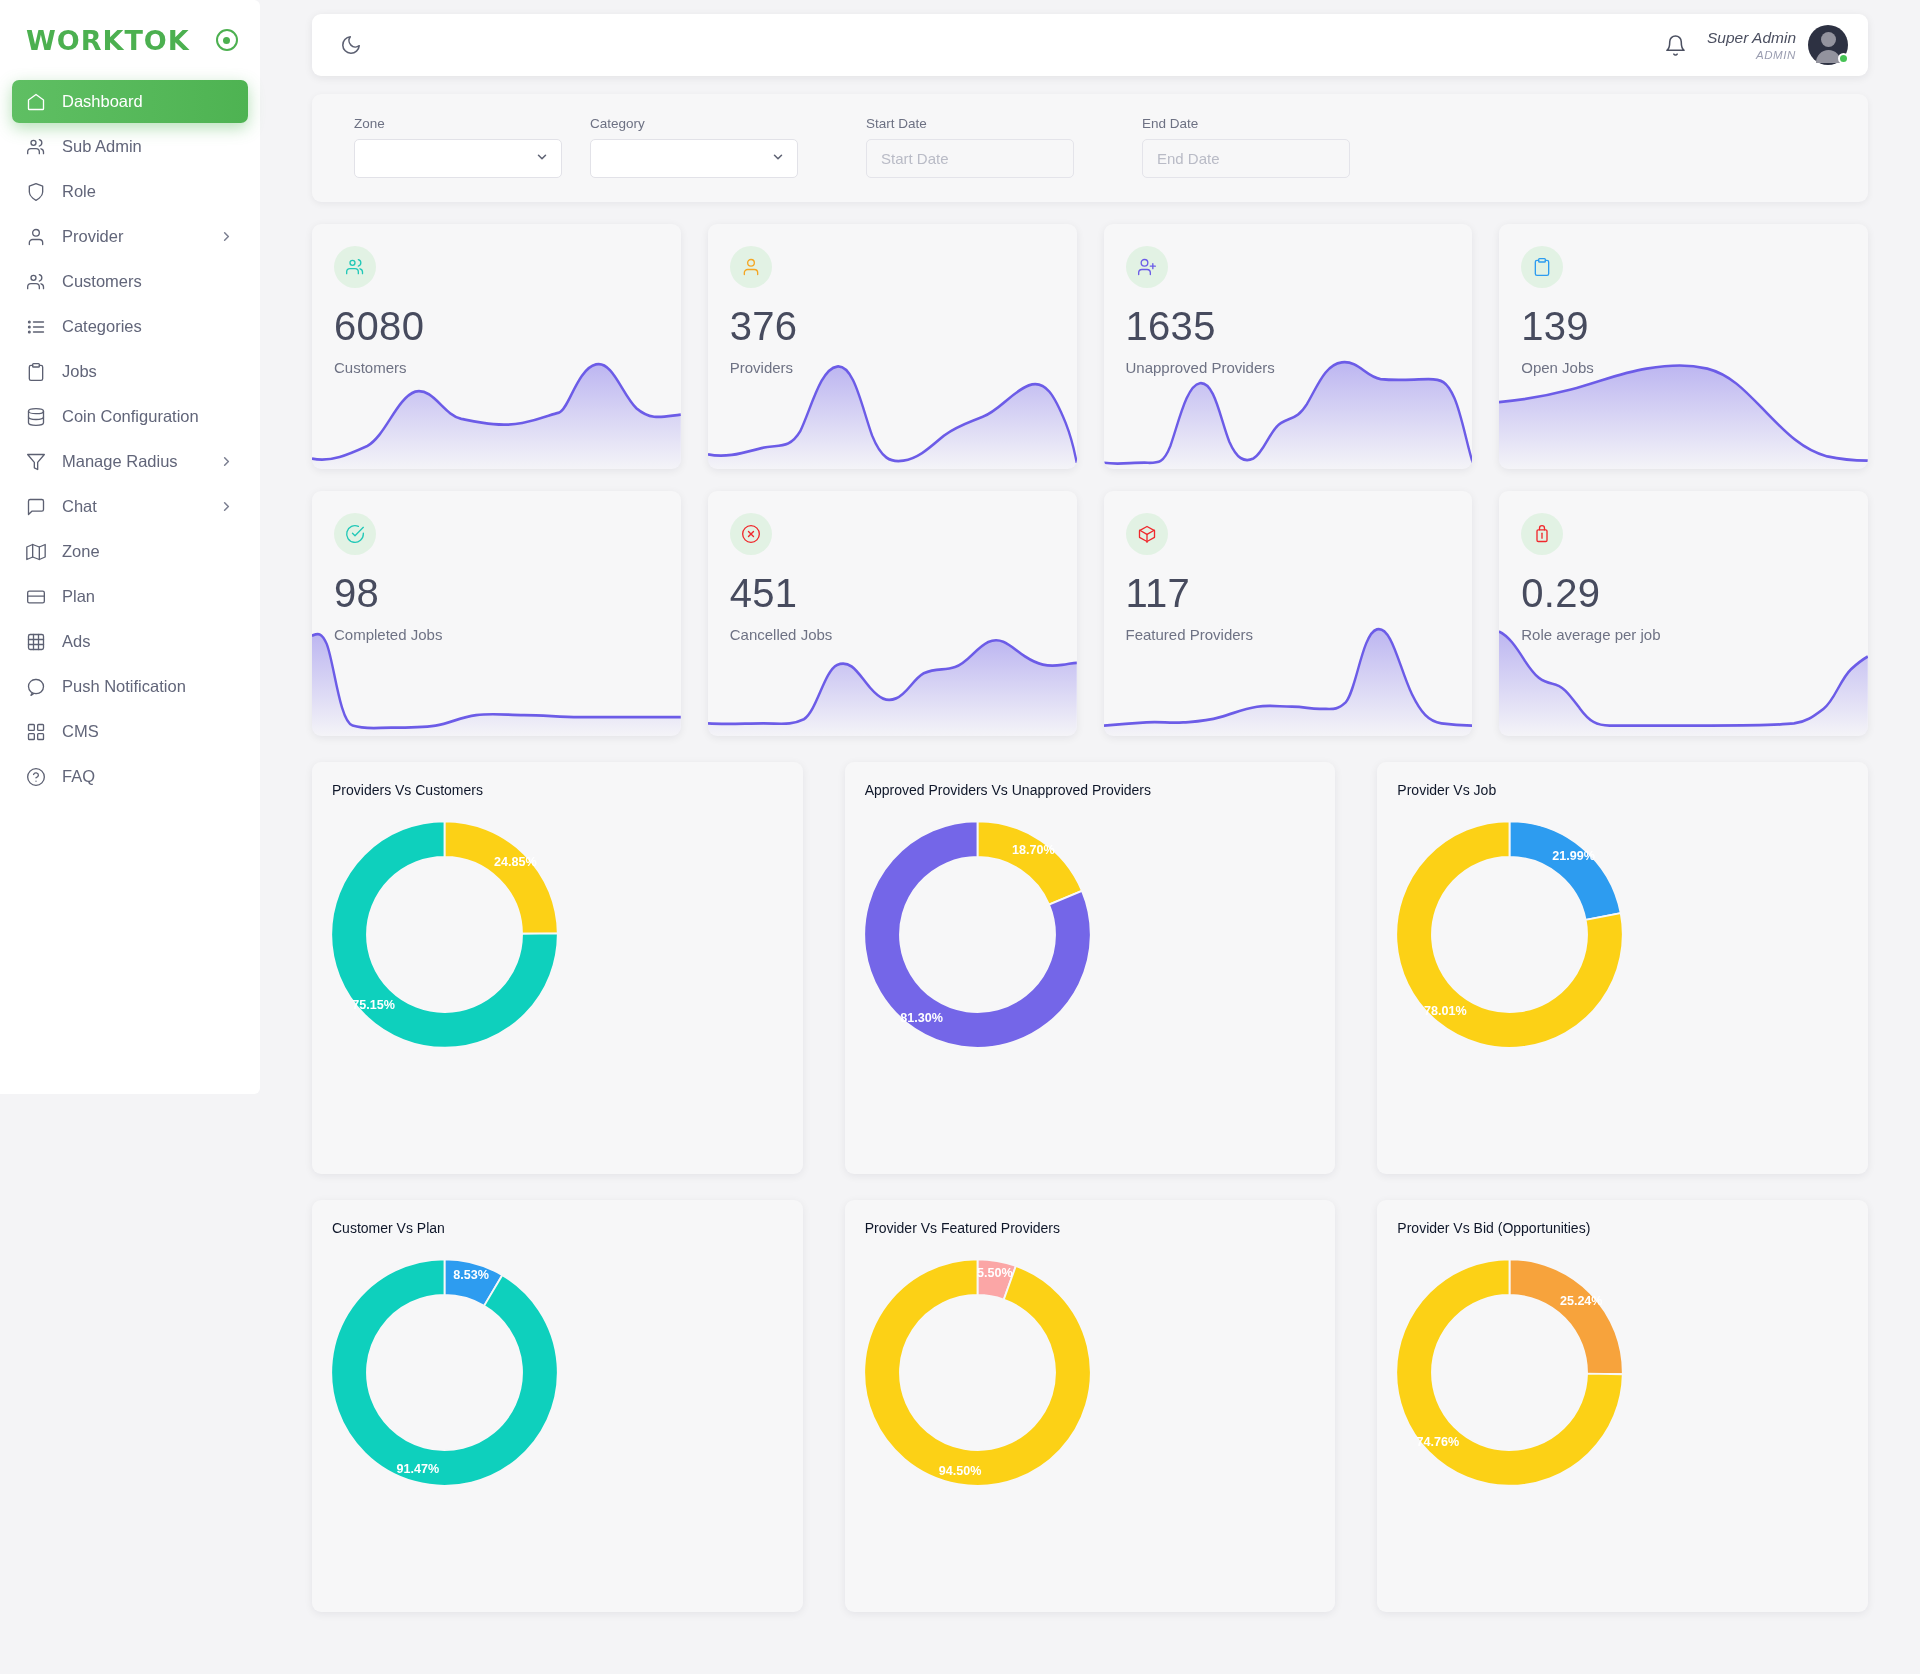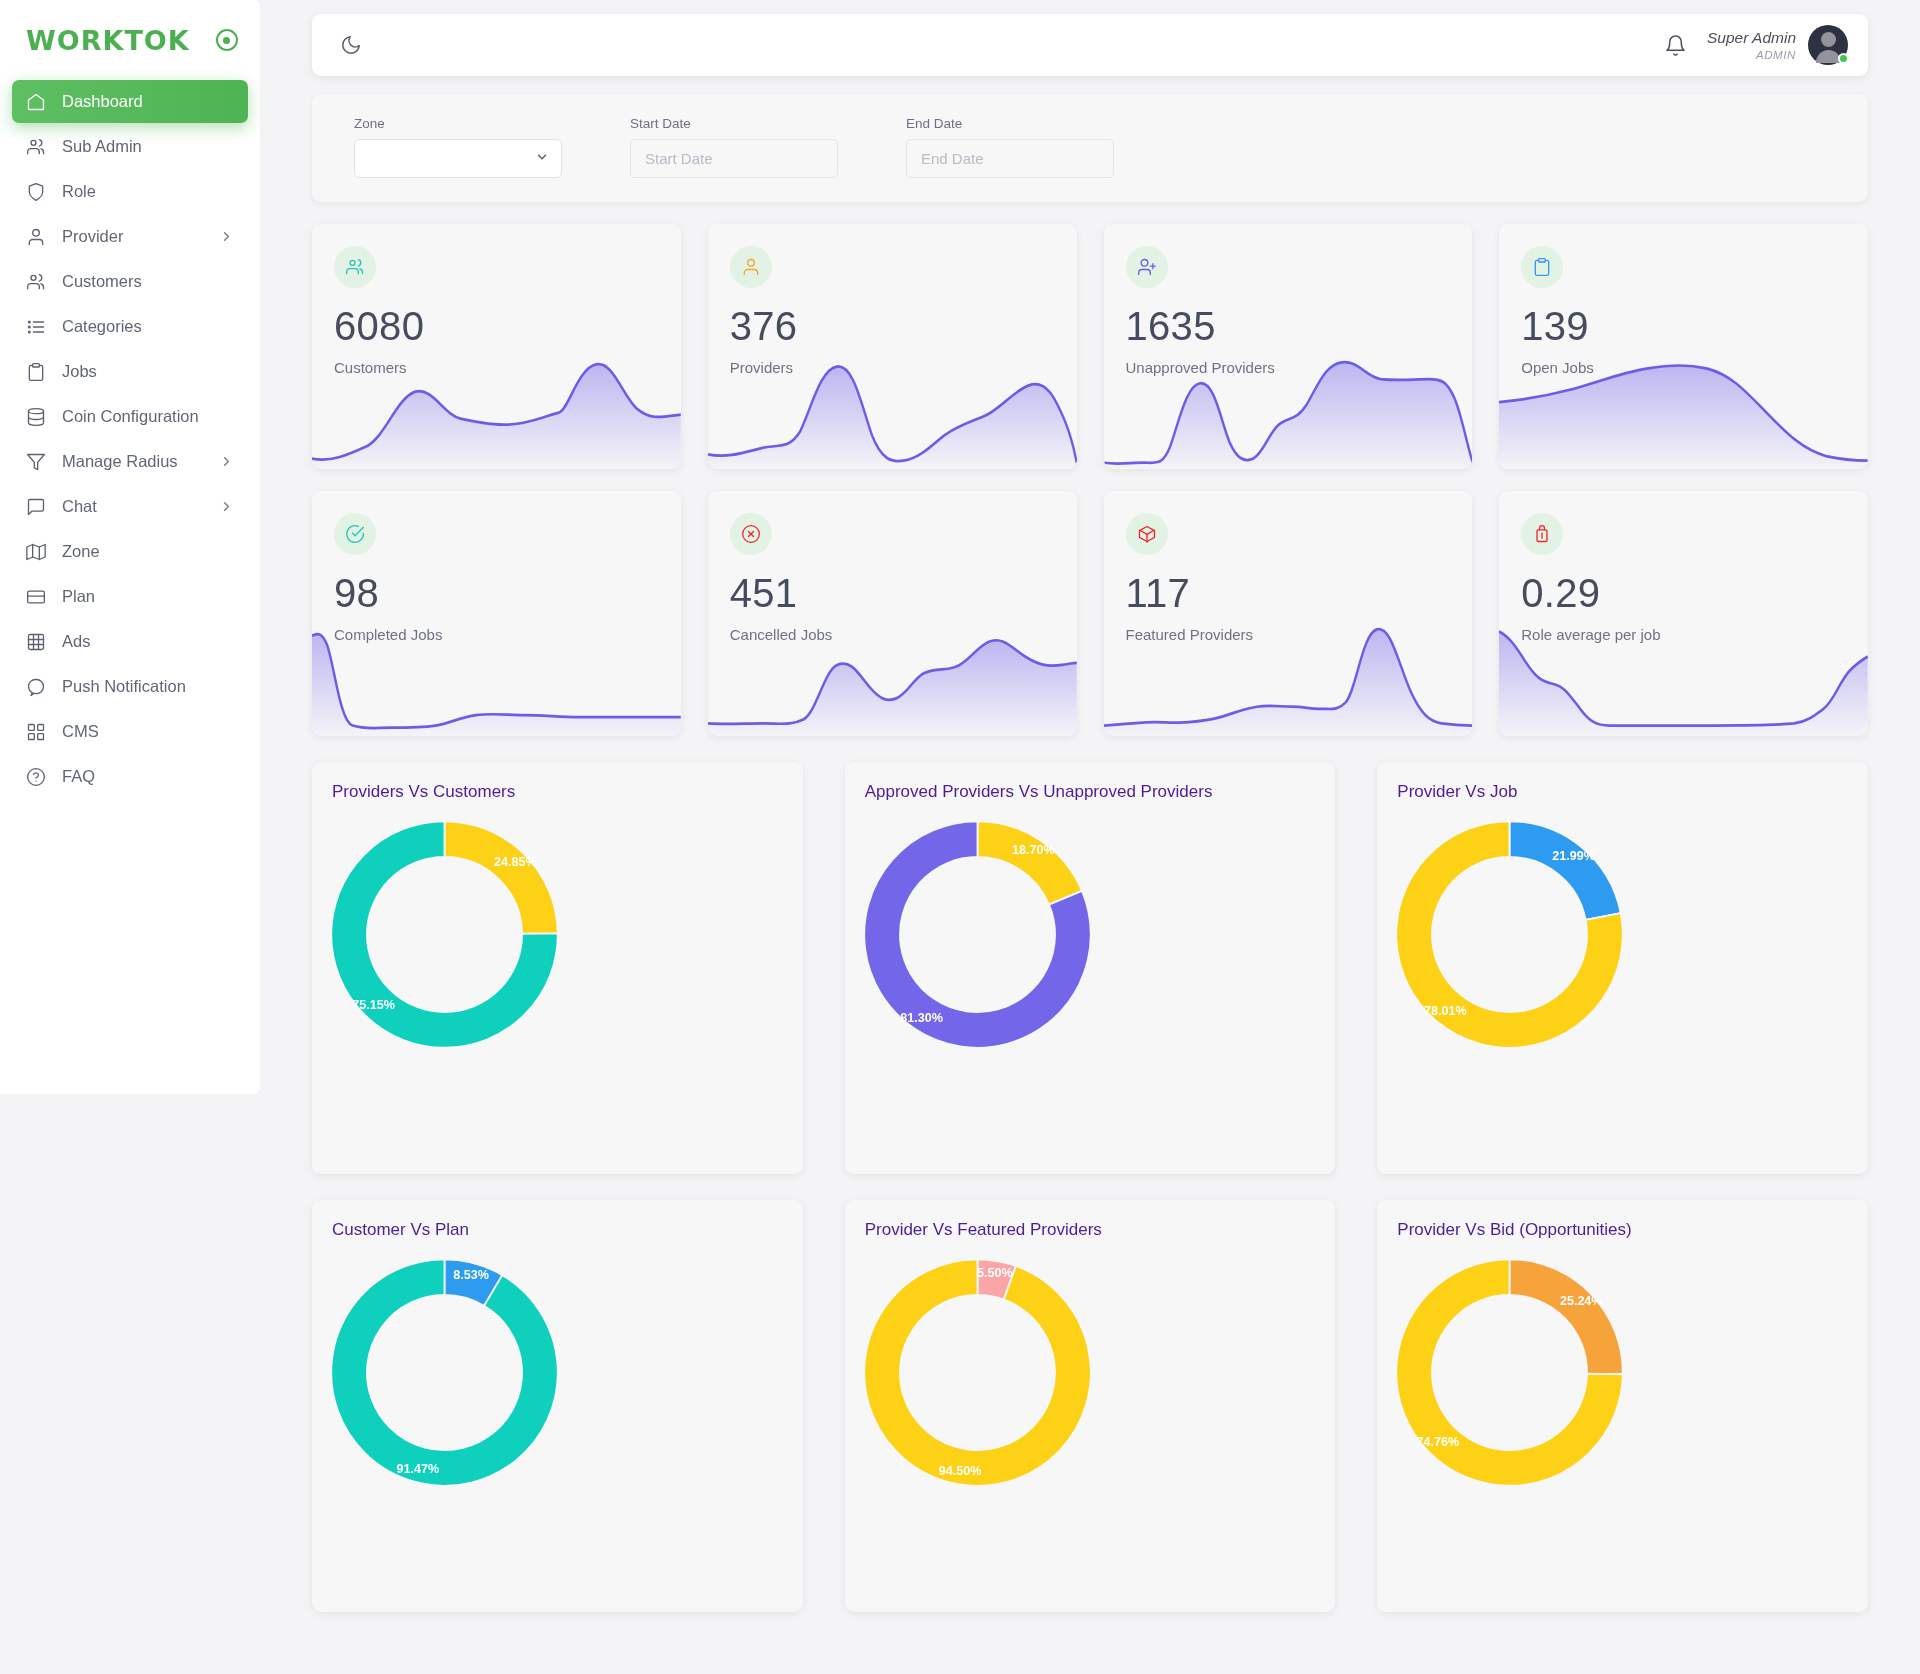--- a/index.html
+++ b/index.html
@@ -125,21 +125,21 @@
   .spark { position:absolute; left:0; right:0; bottom:0; height: 115px; }
   .spark svg { display:block; width:100%; height:100%; }
 
   
   .chart-row { display:flex; gap: 42px; margin-top: 26px; }
   .chart-card {
     flex:1; height: 412px; border-radius:9px;
     background:#f7f7f8; box-shadow:0 2px 8px rgba(20,20,40,.07);
     padding: 20px 0 0 20px; position:relative;
   }
-  .chart-title { font-size:17px; color:#4c1d95; }
+  .chart-title { font-size:14px; color:#0f172a; }
   .donut-wrap { position:absolute; left:0; right:0; top: 40px; display:flex; justify-content:flex-start; }
   .donut { width: 265px; height: 265px; }
   .donut text { font-family:"Liberation Sans", sans-serif; font-size:9.5px; font-weight:700; fill:#fff; }
 </style>
 </head>
 <body>
 
 <aside id="sidebar">
   <div id="brand">
     <span id="brand-logo">WORKTOK</span>
@@ -356,20 +356,31 @@
       <span class="field-label">Zone</span>
       <div class="select-box">
         <span></span>
         <span class="caret">
           <svg width="14" height="14" viewBox="0 0 24 24" fill="none" stroke="currentColor" stroke-width="2.6" stroke-linecap="round" stroke-linejoin="round">
               <polyline points="6 9 12 15 18 9"></polyline>
             </svg>
         </span>
       </div>
     </div>
+    <div class="field">
+      <span class="field-label">Category</span>
+      <div class="select-box">
+        <span></span>
+        <span class="caret">
+          <svg width="14" height="14" viewBox="0 0 24 24" fill="none" stroke="currentColor" stroke-width="2.6" stroke-linecap="round" stroke-linejoin="round">
+              <polyline points="6 9 12 15 18 9"></polyline>
+            </svg>
+        </span>
+      </div>
+    </div>
     <div class="field f-start">
       <span class="field-label">Start Date</span>
       <div class="date-box">Start Date</div>
     </div>
     <div class="field f-end">
       <span class="field-label">End Date</span>
       <div class="date-box">End Date</div>
     </div>
   </div>
 

